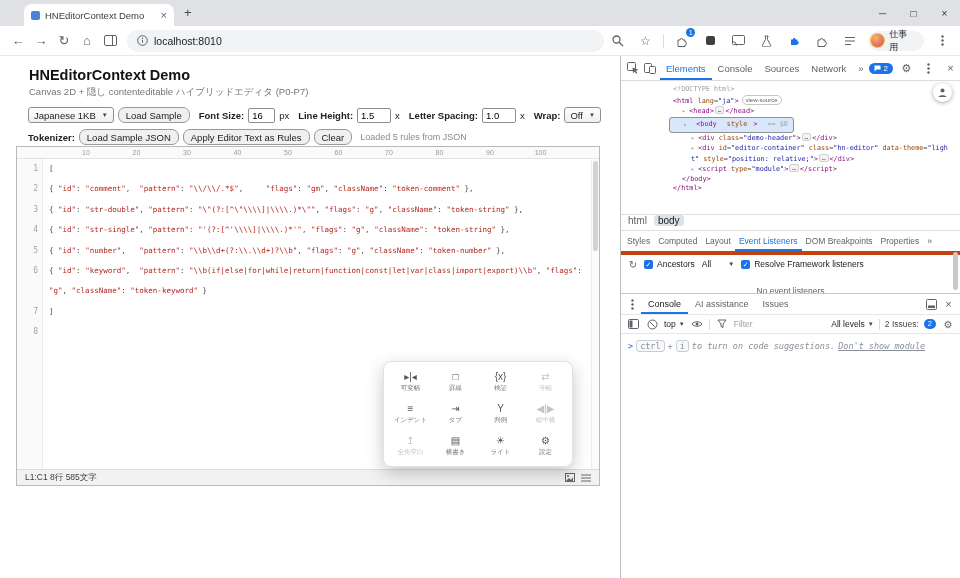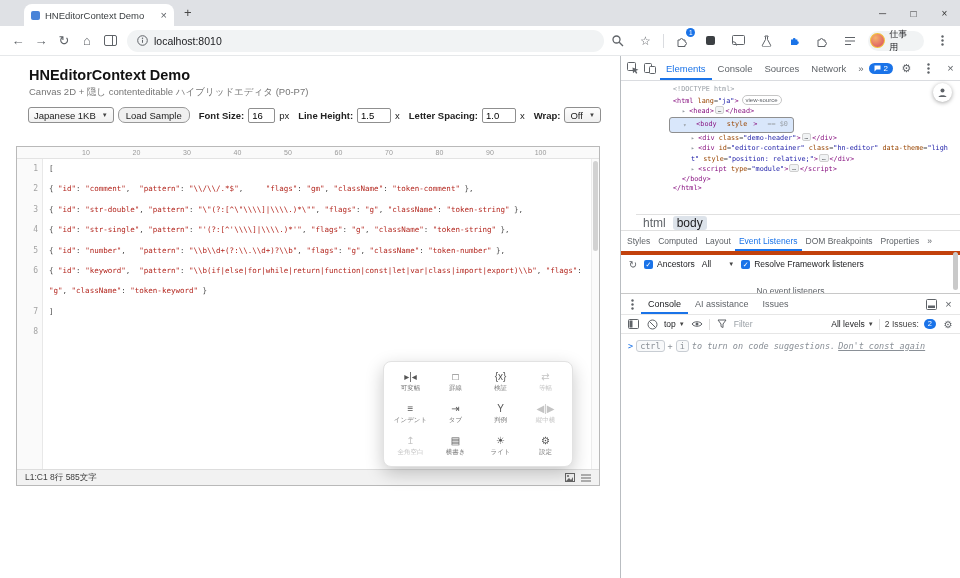--- a/index.html
+++ b/index.html
@@ -83,21 +83,21 @@
   .dt-line.sel{background:#d9e7fb;}
   .dt-line .tw{color:#9aa0a6;font-size:6px;}
   .dt-line .tag{color:#881280;}
   .dt-line .attr{color:#994500;}
   .dt-line .val{color:#1a1aa6;}
   .dt-line .gray{color:#9aa0a6;}
   .dt-line .eq{color:#444;}
   .dt-line .ell{display:inline-block;border:1px solid #d0d0d0;background:#f1f3f4;border-radius:2px;font-size:6px;line-height:6px;padding:0 2px;color:#5f6368;margin:0 1px;vertical-align:1px;}
   .dt-line .badge{display:inline-block;border:1px solid #c6c6c6;border-radius:6px;font:6px/8px "Liberation Sans",sans-serif;padding:0 3px;color:#5f6368;margin-left:3px;vertical-align:1px;}
   .fab{position:absolute;right:8px;top:27px;width:19px;height:19px;border-radius:50%;background:#fff;box-shadow:0 1px 4px rgba(0,0,0,.35);display:flex;align-items:center;justify-content:center;}
-  .crumbs{height:16px;border-top:1px solid #e0e0e0;display:flex;align-items:flex-end;gap:7px;padding:0 7px;font-size:12px;color:#5f6368;margin-left:15px;}
+  .crumbs{height:16px;border-top:1px solid #e0e0e0;display:flex;align-items:flex-start;gap:7px;padding:0 7px;font-size:10px;color:#5f6368;}
   .crumb-sel{background:#dde3ea;border-radius:3px;padding:0 4px;color:#202124;}
   .side-tabs{height:25px;border-top:1px solid #e0e0e0;border-bottom:4px solid #c2410c;display:flex;align-items:stretch;padding:0 2px;overflow:hidden;}
   .side-tab{display:flex;align-items:center;padding:0 4px;font-size:8.5px;color:#5f6368;white-space:nowrap;}
   .side-tab.active{color:#1a73e8;box-shadow:inset 0 -2px 0 #1a73e8;}
   .lst-bar{height:18px;display:flex;align-items:center;gap:4px;padding:0 5px;font-size:8.5px;color:#202124;}
   .chk{width:9px;height:9px;background:#1a73e8;border-radius:2px;color:#fff;font-size:7px;line-height:9px;text-align:center;flex:0 0 auto;}
   .lst-sel{display:inline-flex;align-items:center;gap:17px;padding:0 3px;}
   .lst-empty{text-align:center;font-size:8.5px;color:#5f6368;margin-top:13px;}
   .side-scrollbar{position:absolute;right:2px;top:196px;width:5px;height:38px;background:#c9c9c9;border-radius:2.5px;}
   .drawer{position:absolute;left:0;right:0;top:237px;bottom:0;border-top:1px solid #c8c8c8;background:#fff;}
@@ -237,20 +237,27 @@
         <span class="ctl-label">Letter Spacing:</span>
         <input class="inp w34" value="1.0" style="">
         <span class="unit">x</span>
         <span class="ctl-label">Wrap:</span>
         <span class="sel">
             <span>Off</span>
             <span class="caret">▼</span>
           </span>
       </div>
 
+      <div class="controls tok">
+        <span class="ctl-label" style="margin-left:0;">Tokenizer:</span>
+        <button class="btn">Load Sample JSON</button>
+        <button class="btn">Apply Editor Text as Rules</button>
+        <button class="btn">Clear</button>
+        <span class="tok-status">Loaded 5 rules from JSON</span>
+      </div>
 
       <div class="editor">
         <div class="ruler">
             <span class="tick" style="left: 69px;">10</span>
             <span class="tick" style="left: 119.5px;">20</span>
             <span class="tick" style="left: 170px;">30</span>
             <span class="tick" style="left: 220.5px;">40</span>
             <span class="tick" style="left: 271px;">50</span>
             <span class="tick" style="left: 321.5px;">60</span>
             <span class="tick" style="left: 372px;">70</span>
@@ -503,18 +510,18 @@
           <span>2 Issues:</span>
           <span class="blue-badge">2</span>
           <span class="dt-icon sm">⚙</span>
         </div>
         <div class="dw-msg">
           <span class="prompt">&gt;</span>
           <span class="kbd">ctrl</span>
           <span>+</span>
           <span class="kbd">i</span>
           <span>to turn on code suggestions.</span>
-          <span class="link">Don't const again</span>
+          <span class="link">Don't show module</span>
         </div>
       </div>
     </div>
   </div>
 </div>
 
 </body></html>

